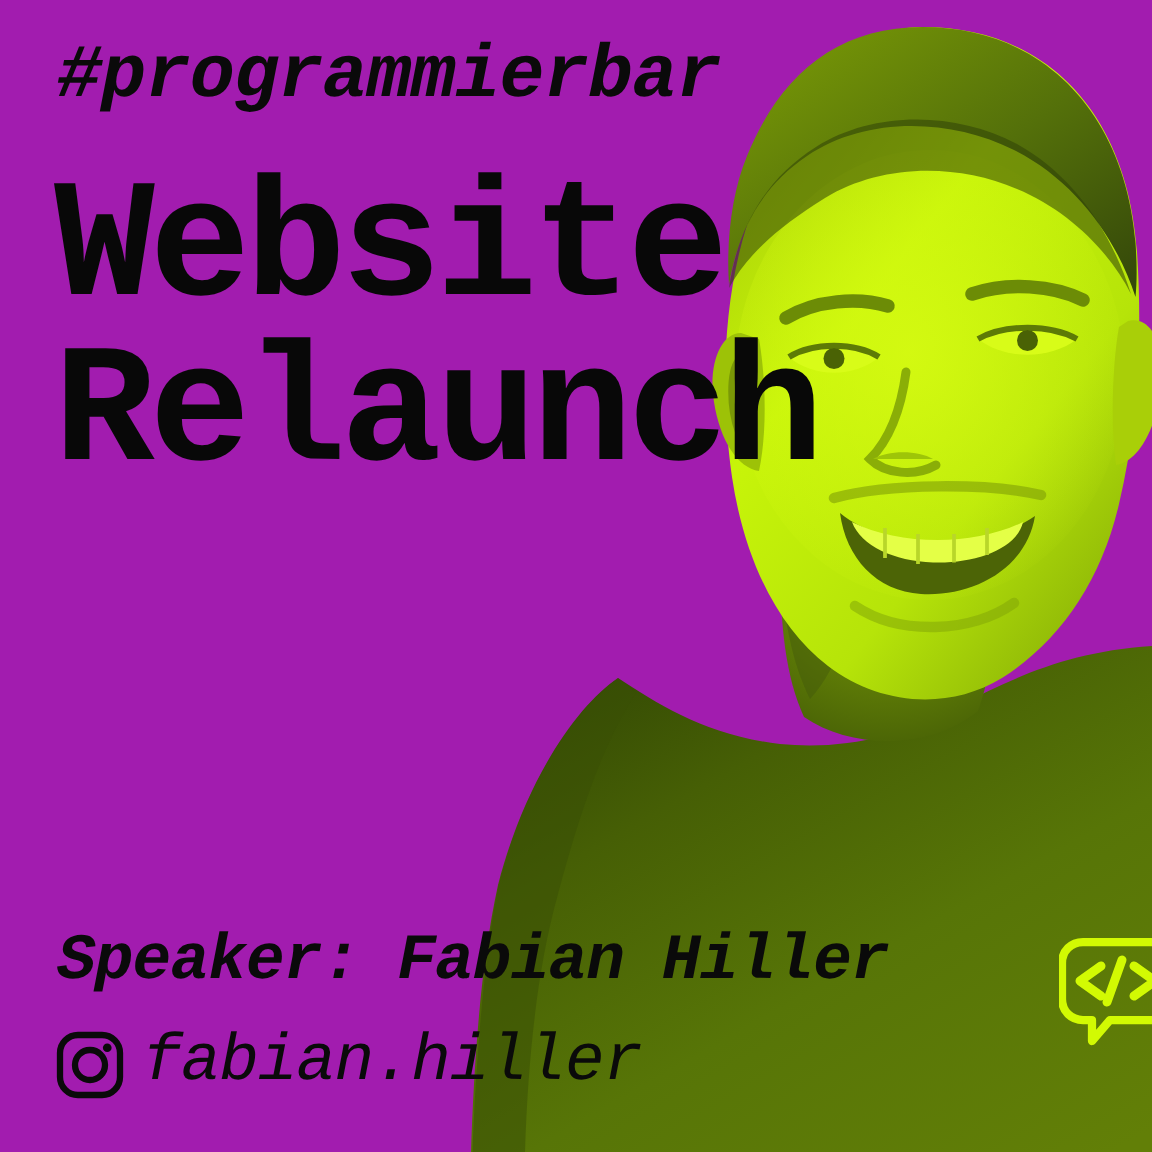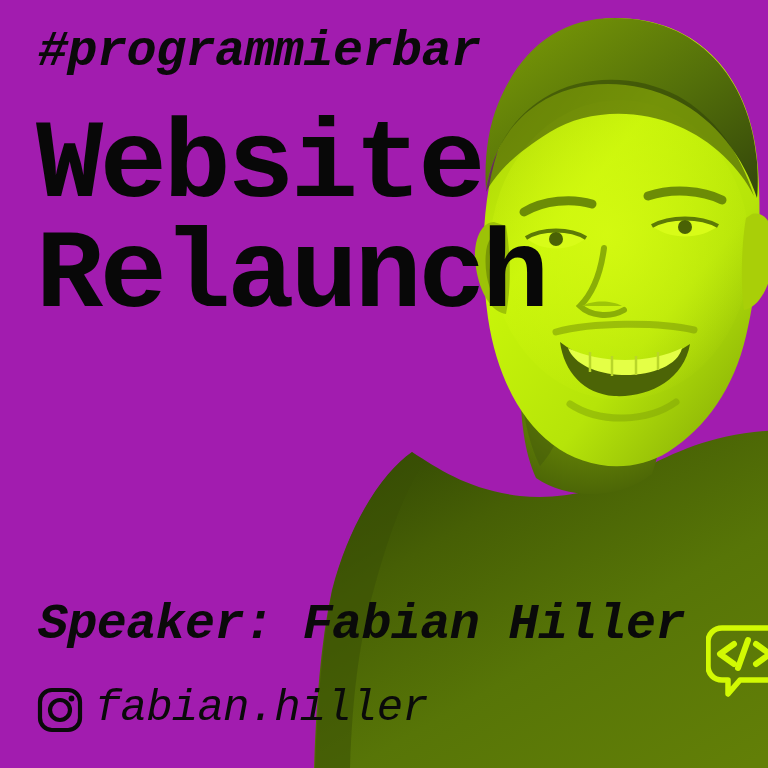--- a/index.html
+++ b/index.html
@@ -52,22 +52,22 @@
     font-weight: 700;
     line-height: 0.98;
     letter-spacing: -3.5px;
     white-space: nowrap;
   }
   .title .line { display: block; }
 
   .speaker {
     position: absolute;
     left: 38px;
-    top: 596px;
-    font-size: 50px;
+    top: 616px;
+    font-size: 43px;
     font-weight: 700;
     font-style: italic;
     letter-spacing: -0.6px;
     color: #0a0a0a;
     white-space: nowrap;
   }
   .handle-row {
     position: absolute;
     left: 36px;
     top: 686px;

